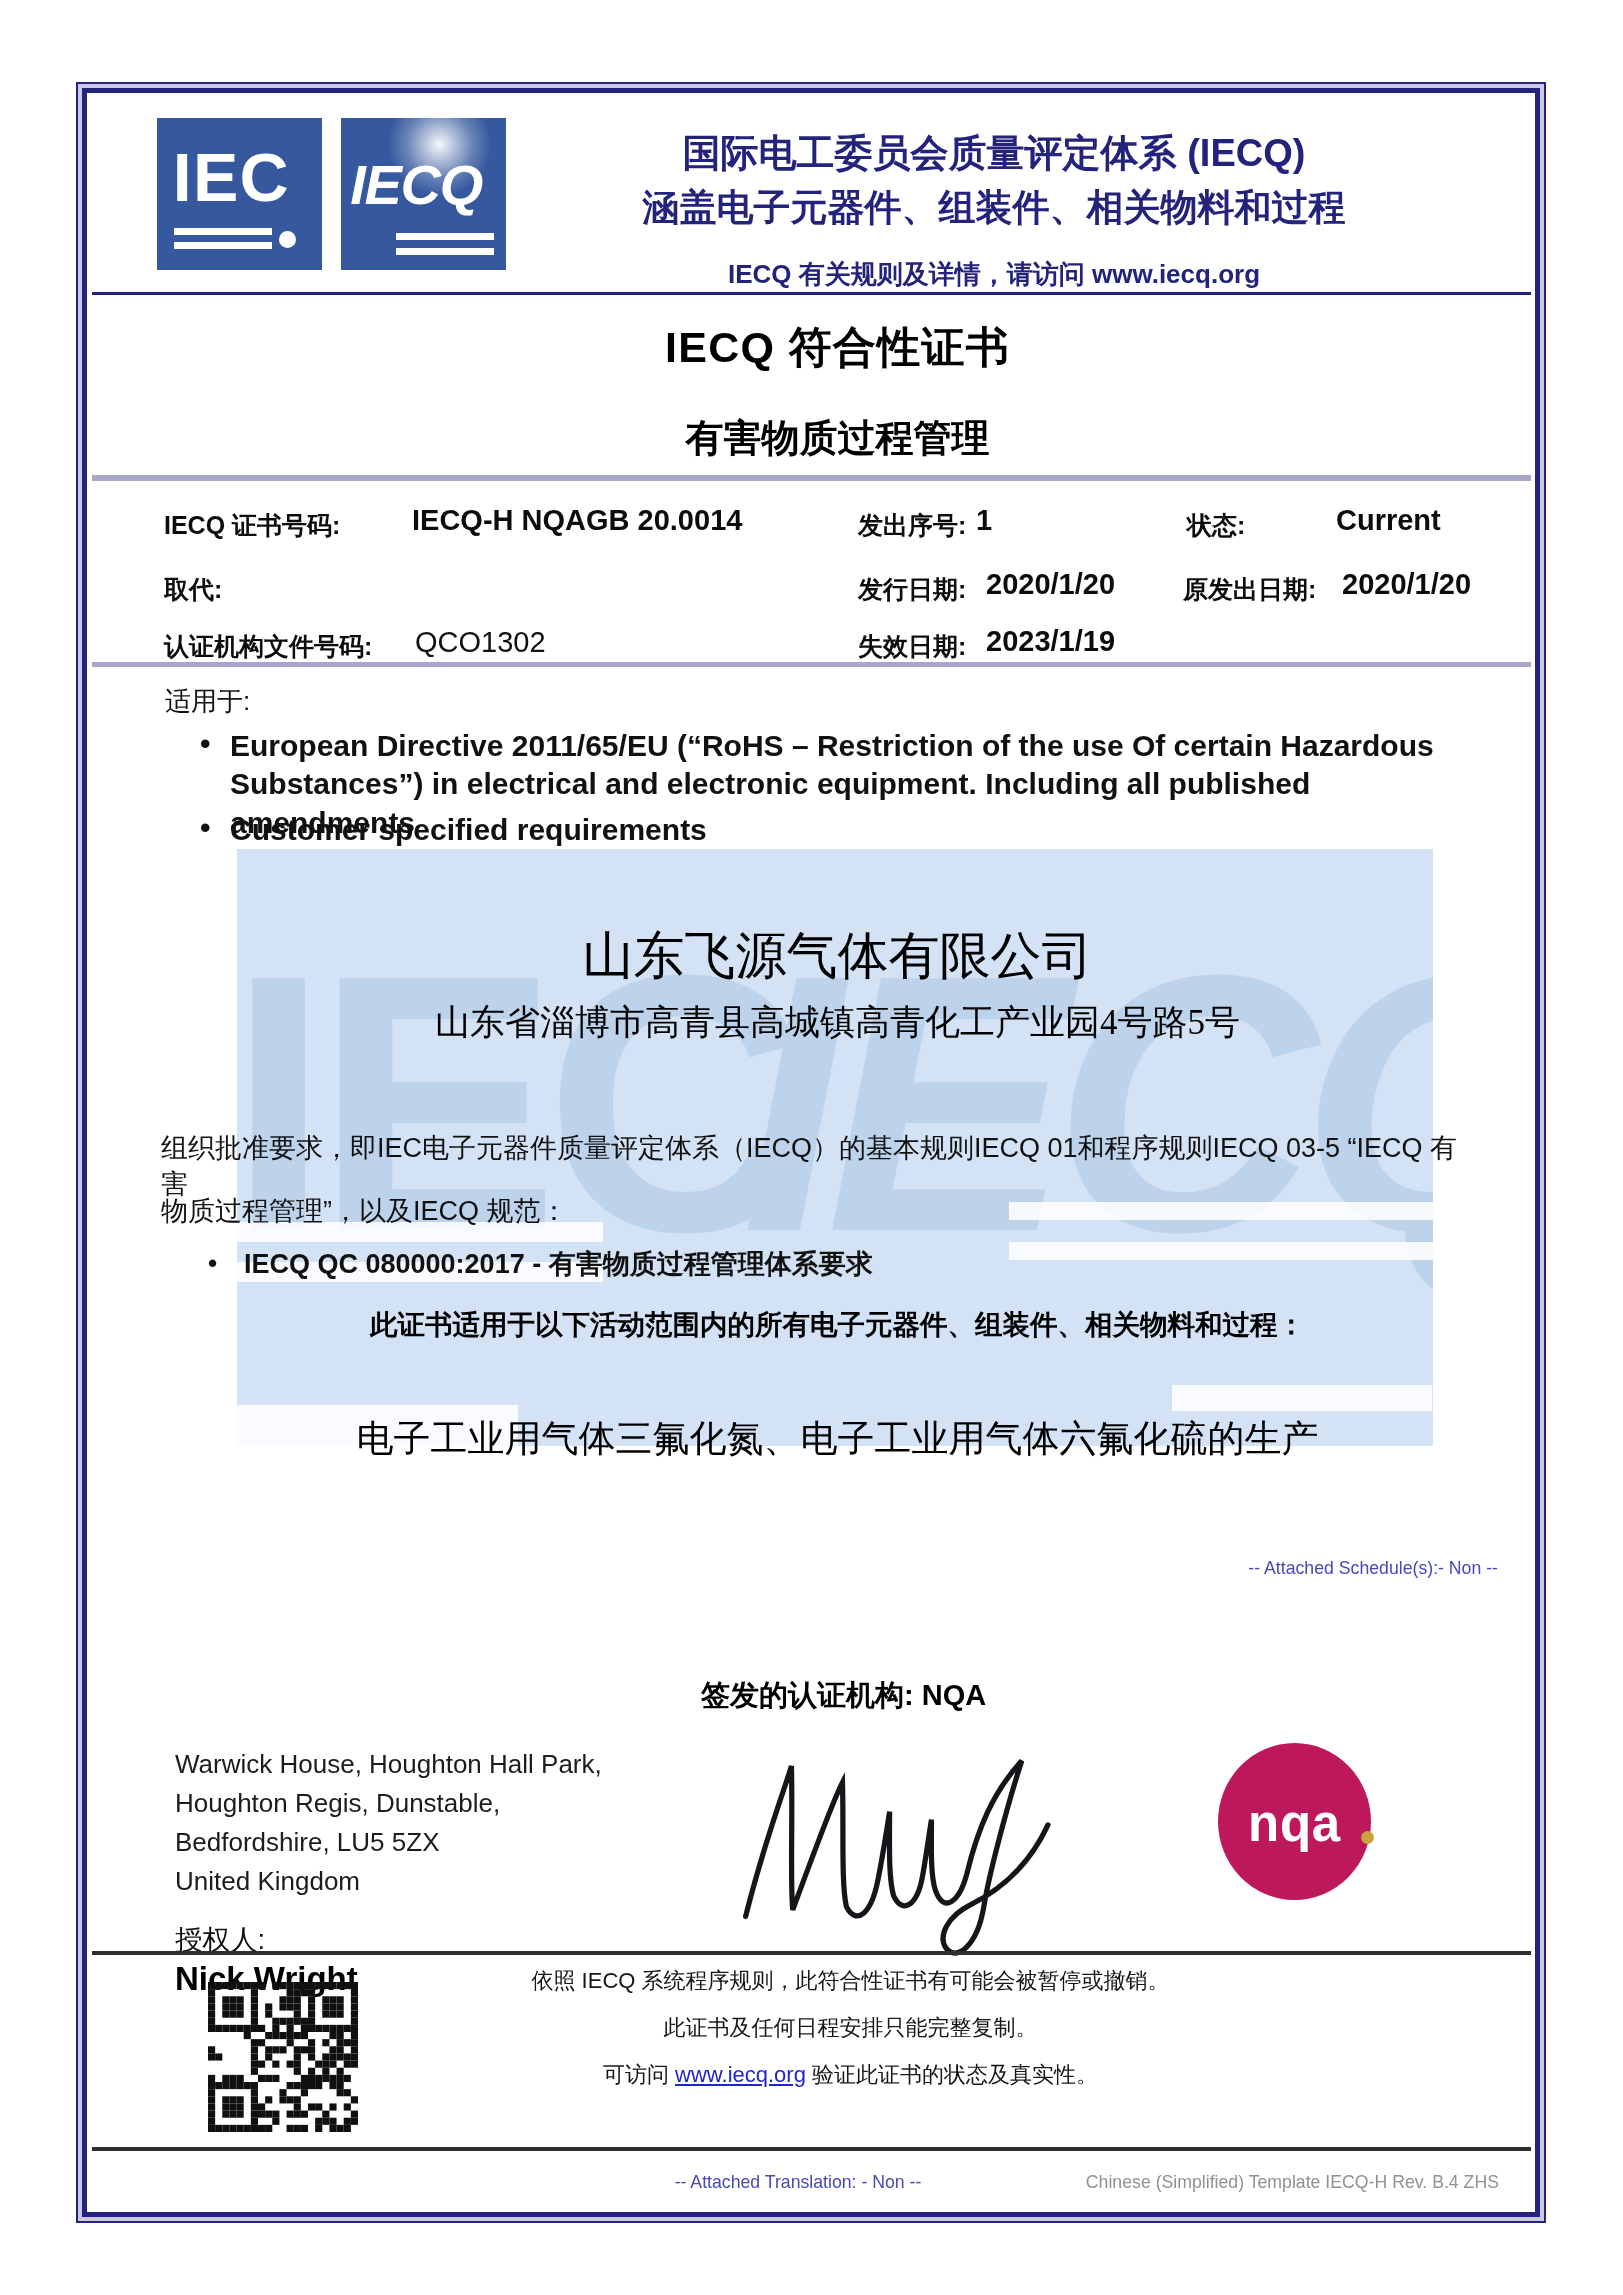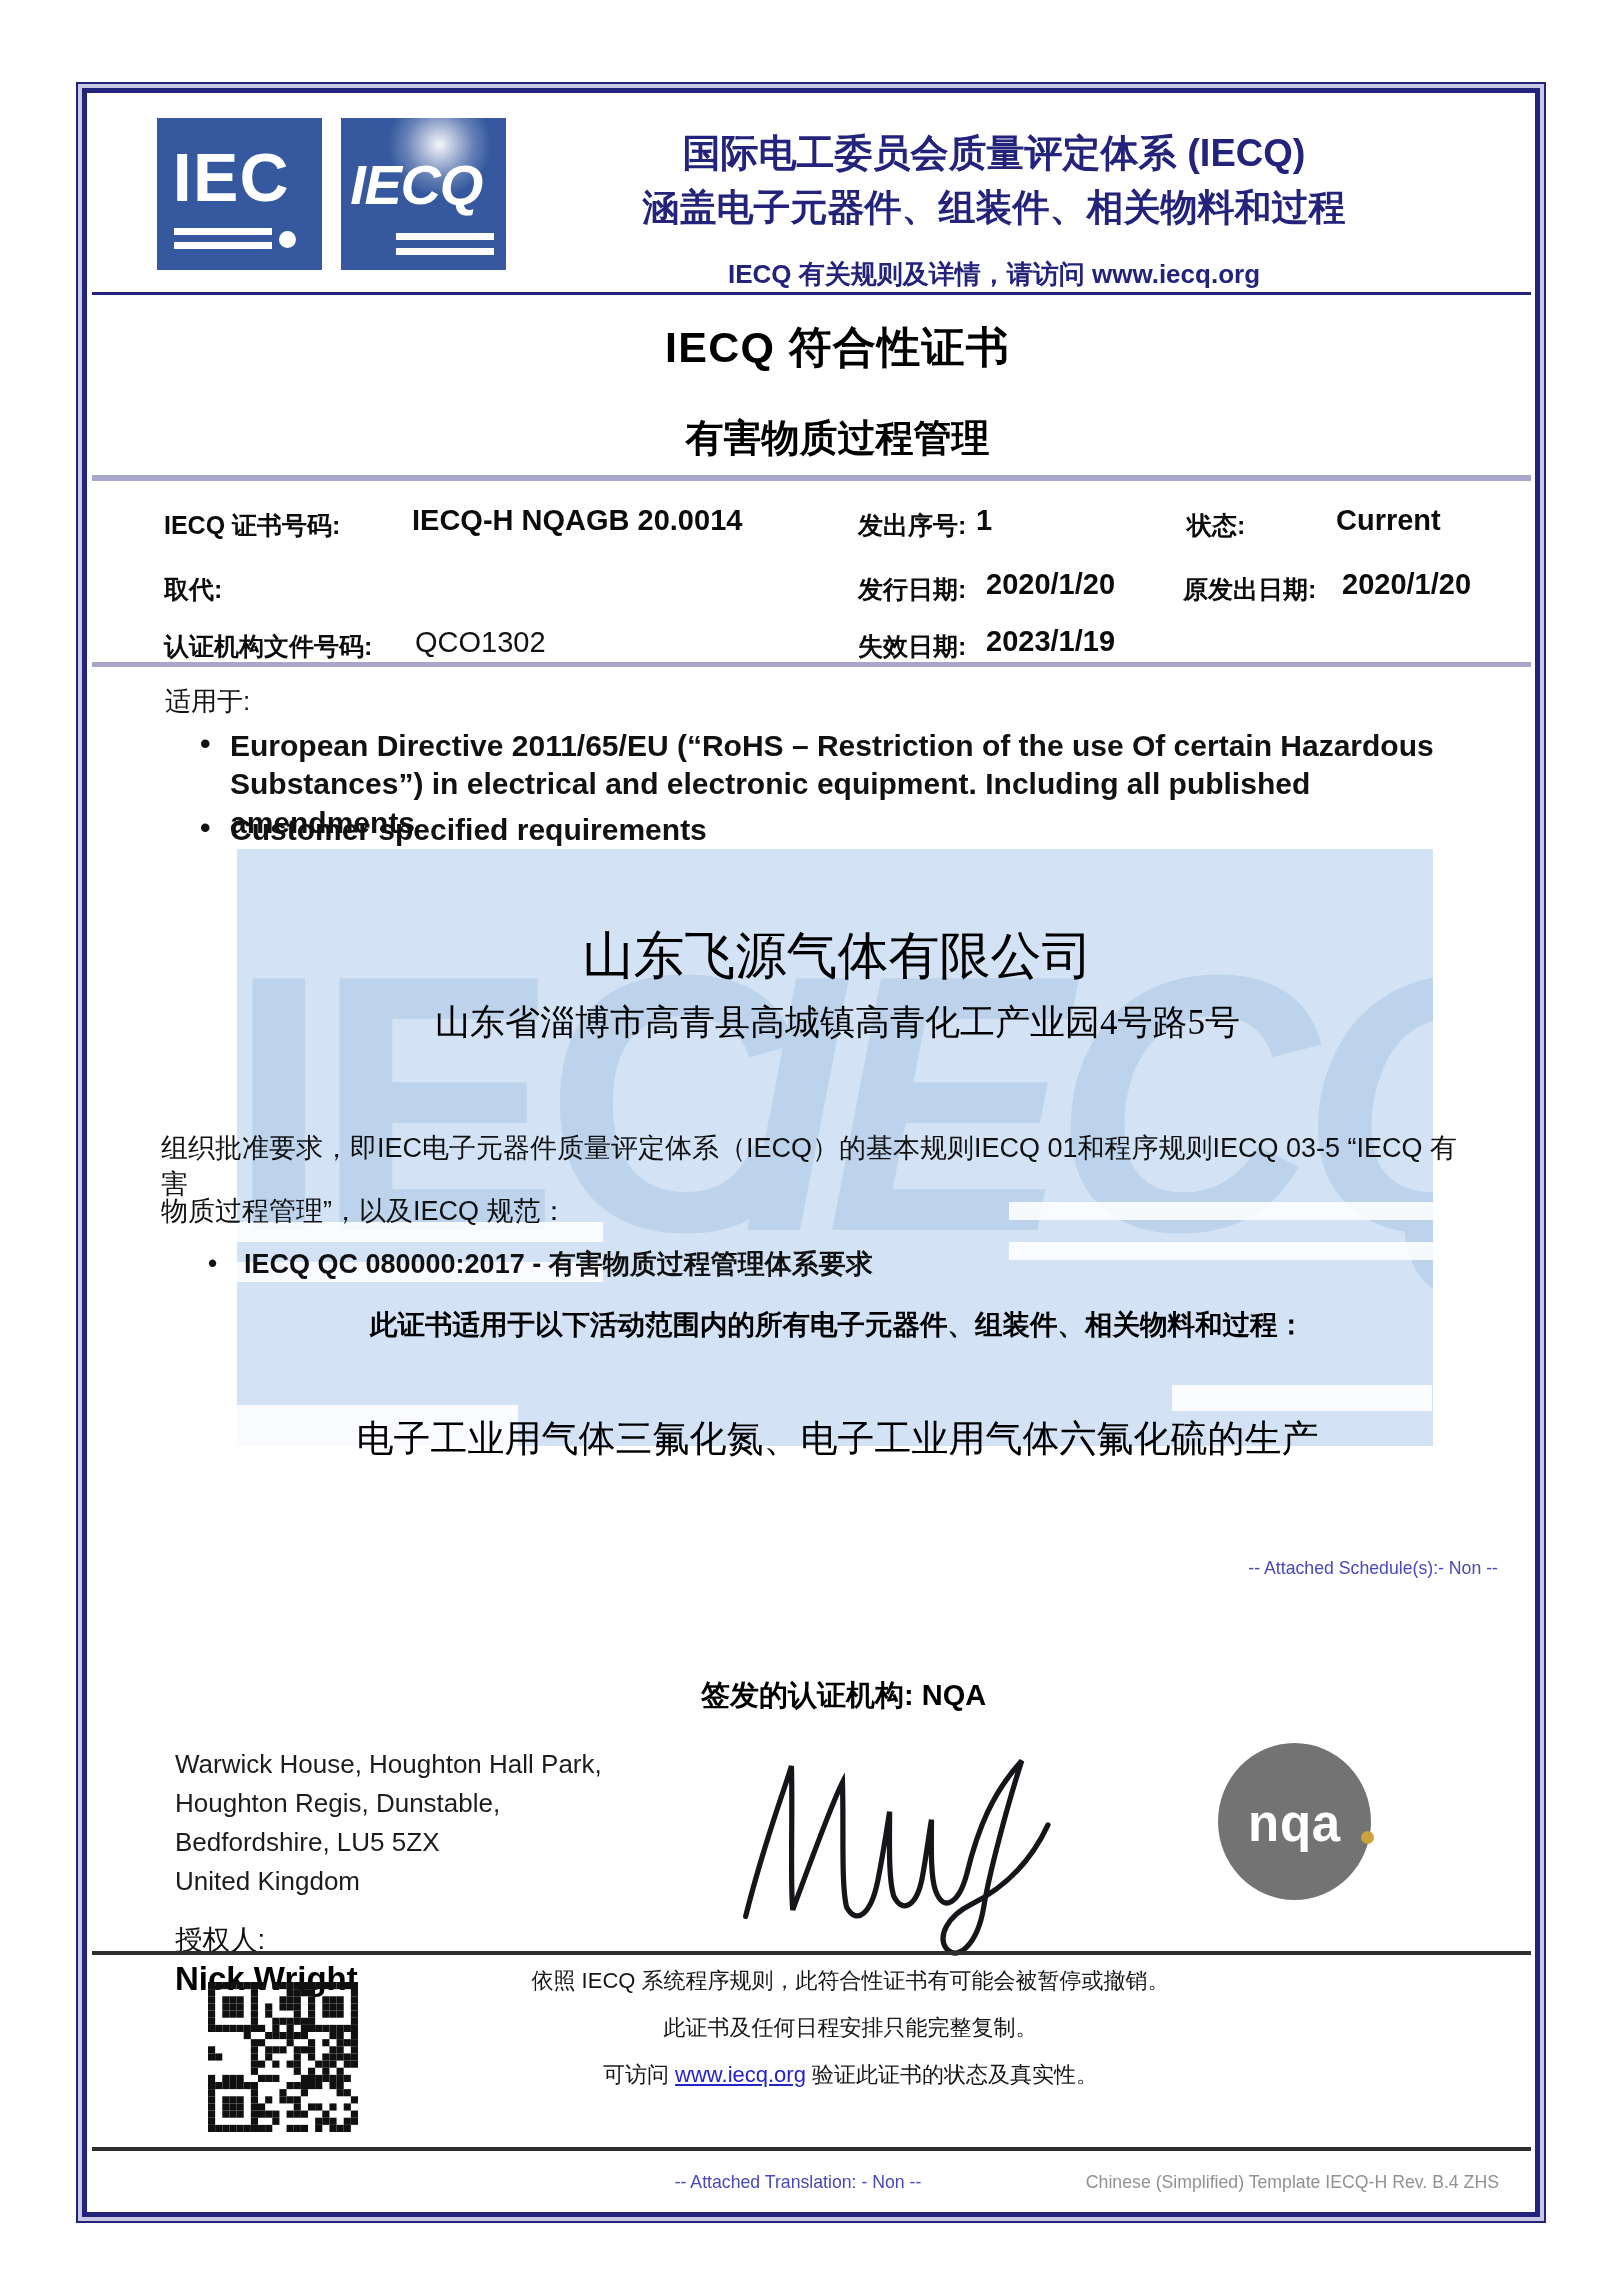--- a/index.html
+++ b/index.html
@@ -32,21 +32,21 @@
   
   .wm-box{left:237px;top:849px;width:1196px;height:597px;background:#d3e3f5;overflow:hidden;}
   .wm-letter{position:absolute;font-weight:bold;color:#bdd3ec;line-height:1;}
   .wm-stripe{position:absolute;background:rgba(255,255,255,.85);}
   
   .dot{font-size:30px;font-weight:bold;}
   .en-bullet{font-size:30px;font-weight:bold;line-height:1.28;}
   
   .foot-line{font-size:22px;margin-bottom:17px;color:#161616;}
   a.link{color:#2323cc;text-decoration:underline;}
-  .nqa-circle{left:1218px;top:1743px;width:153px;height:157px;border-radius:50%;background:#737373;}
+  .nqa-circle{left:1218px;top:1743px;width:153px;height:157px;border-radius:50%;background:#be185d;}
   .nqa-text{position:absolute;left:0;right:0;top:51px;text-align:center;color:#fff;font-size:51px;font-weight:bold;letter-spacing:0.7px;}
   .nqa-dot{position:absolute;right:-2.6px;bottom:56px;width:13px;height:13px;border-radius:50%;background:#c9a43c;}
   .qr{left:208px;top:1982px;width:150px;height:150px;}
 </style>
 </head>
 <body>
 
 <div id="page">
 
   <div class="abs frame-outer">

